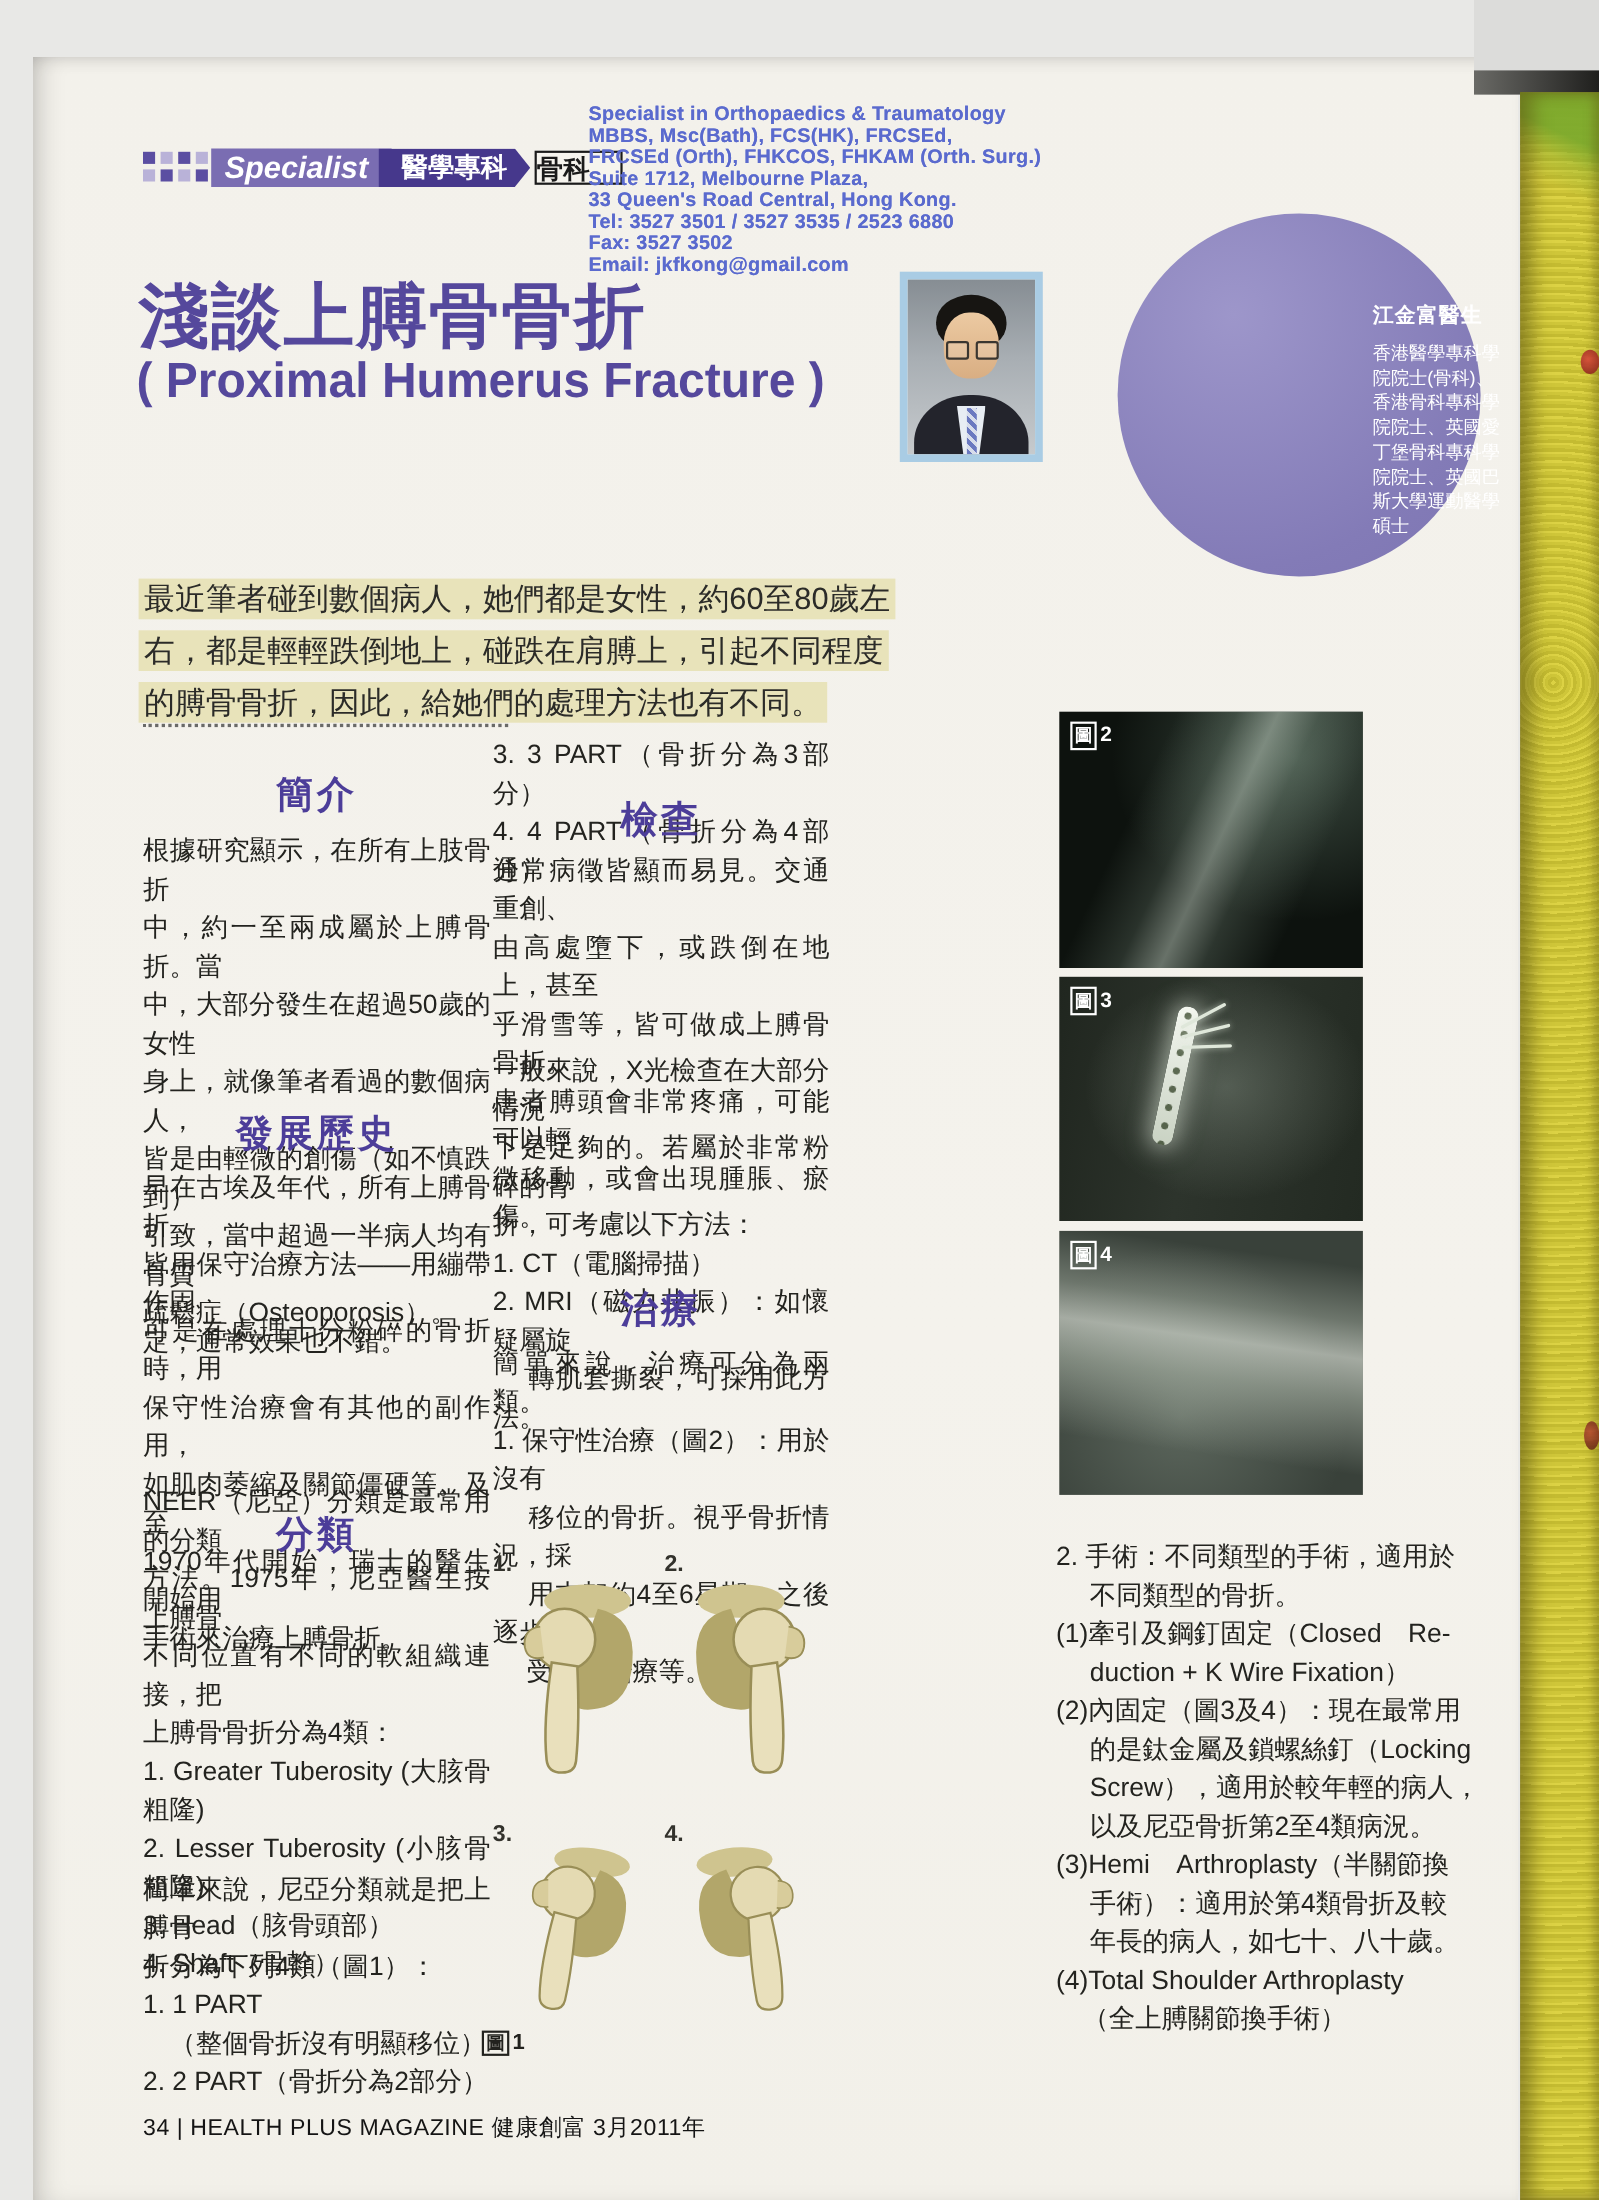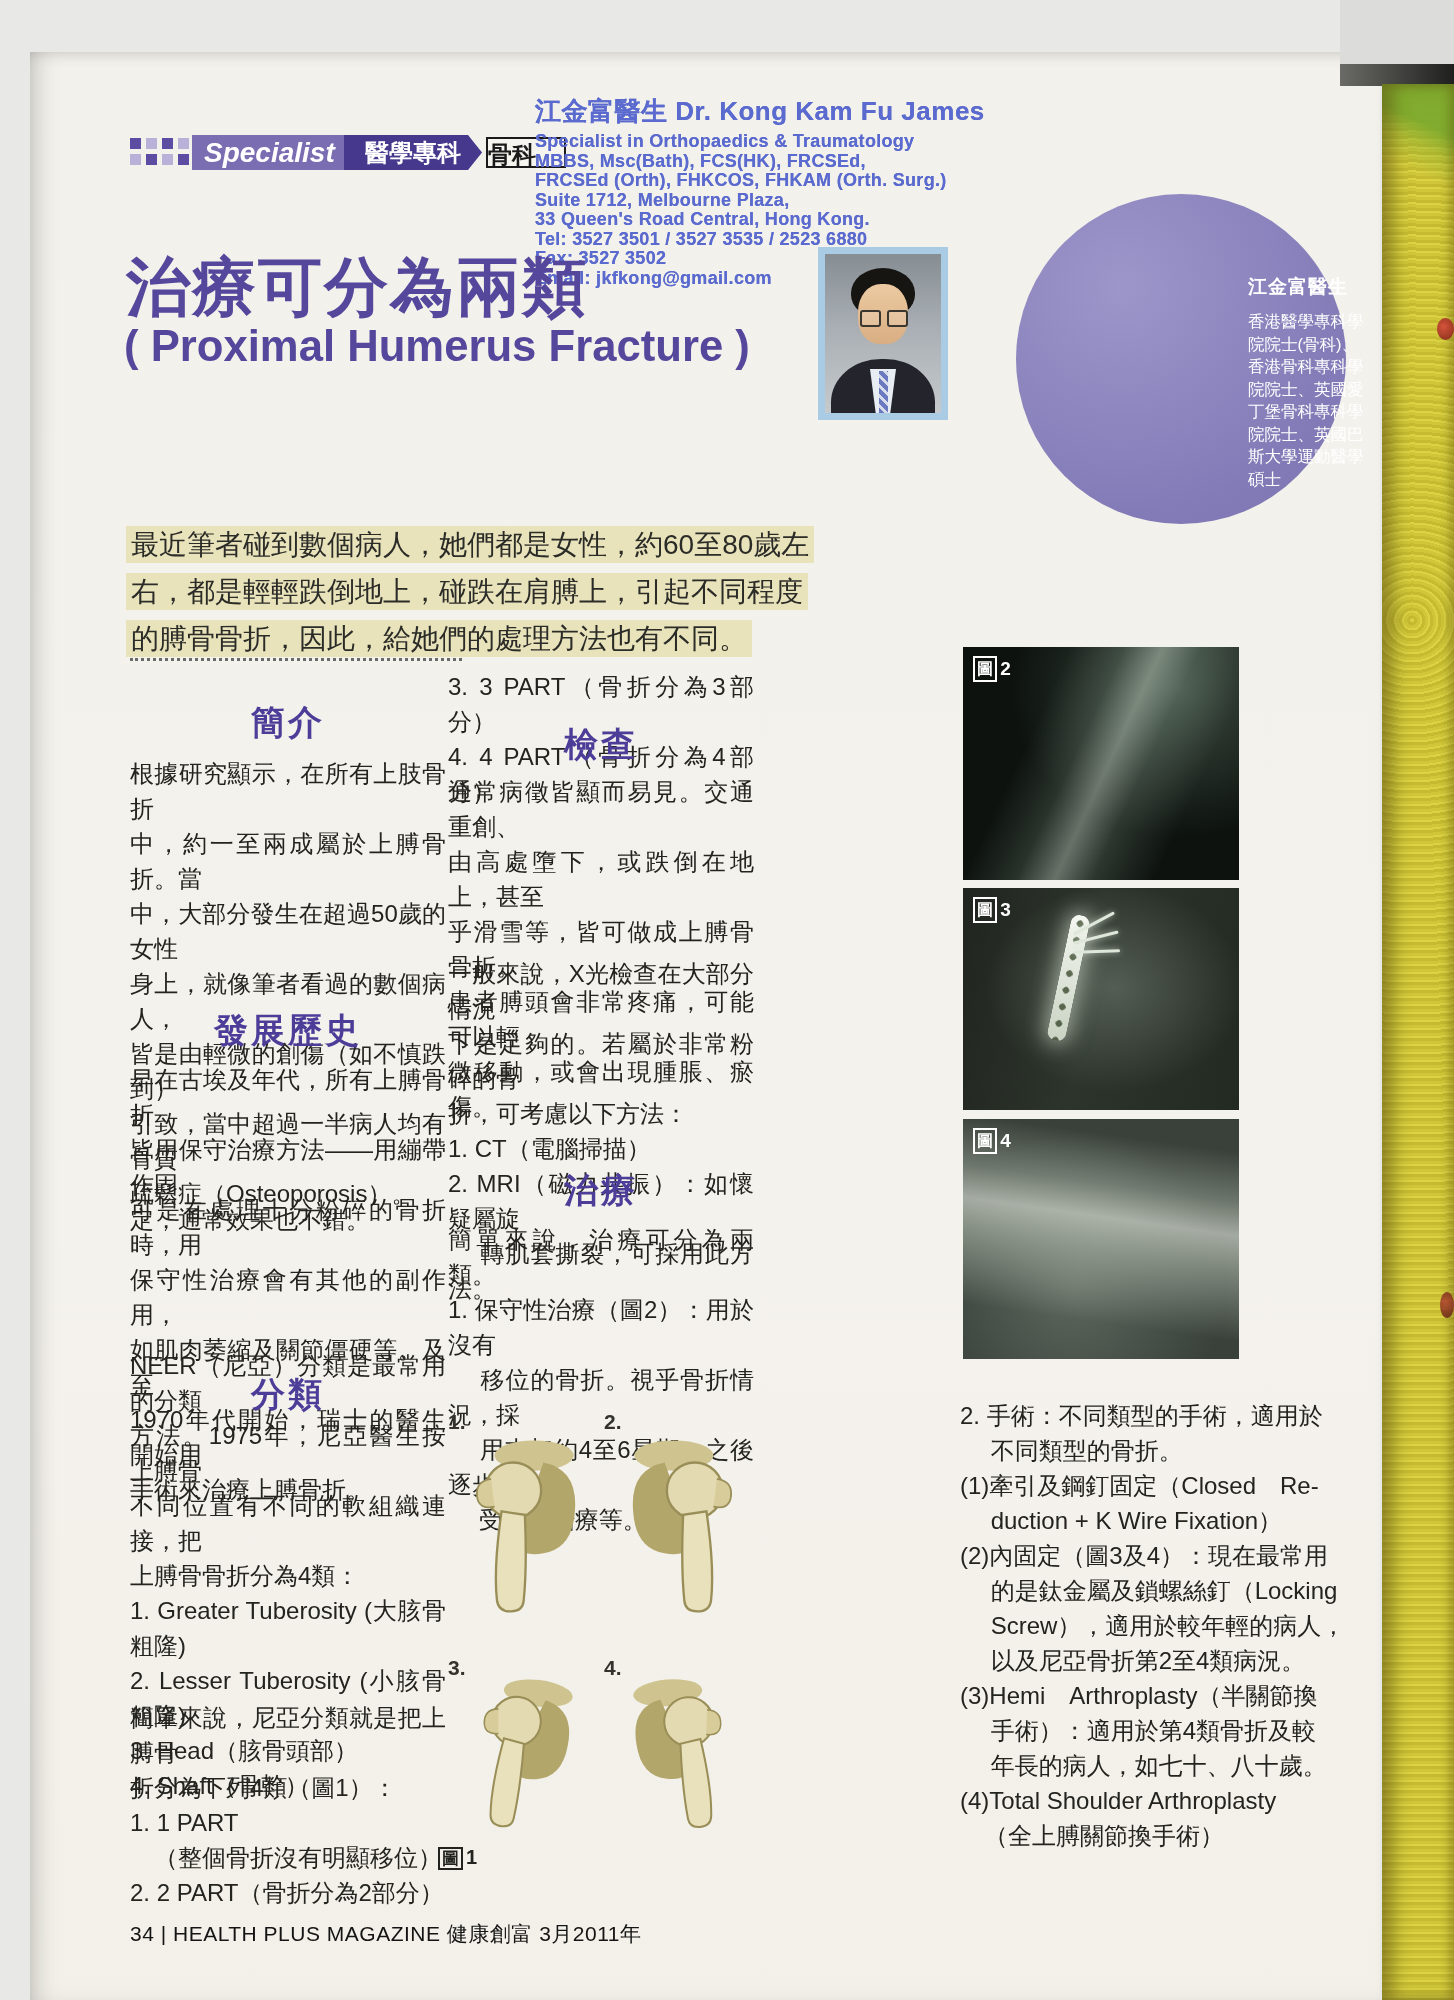--- a/index.html
+++ b/index.html
@@ -133,32 +133,31 @@
   <span class="sq l"></span>
     <span class="sq d"></span>
     <span class="sq l"></span>
     <span class="sq d"></span>
 </div>
 <div class="abs badge-spec">Specialist</div>
 <div class="abs badge-field">醫學專科</div>
 <div class="abs badge-bone">骨科</div>
 
 <div class="abs stamp">
-  <div class="s-name">江金富醫生 Dr. Kong Kam Fu James</div>
   <div class="s-line">Specialist in Orthopaedics &amp; Traumatology</div>
   <div class="s-line">MBBS, Msc(Bath), FCS(HK), FRCSEd,</div>
   <div class="s-line">FRCSEd (Orth), FHKCOS, FHKAM (Orth. Surg.)</div>
   <div class="s-line">Suite 1712, Melbourne Plaza,</div>
   <div class="s-line">33 Queen's Road Central, Hong Kong.</div>
   <div class="s-line">Tel: 3527 3501 / 3527 3535 / 2523 6880</div>
   <div class="s-line">Fax: 3527 3502</div>
   <div class="s-line">Email: jkfkong@gmail.com</div>
 </div>
 
-<div class="abs title">治療可分為兩類</div>
+<div class="abs title">淺談上膊骨骨折</div>
 <div class="abs subtitle">( Proximal Humerus Fracture )</div>
 
 <div class="abs circle"></div>
 <div class="abs pr-name">江金富醫生</div>
 <div class="abs pr-cred">香港醫學專科學院院士(骨科)、香港骨科專科學院院士、英國愛丁堡骨科專科學院院士、英國巴斯大學運動醫學碩士</div>
 <div class="abs photo">
   <div class="ph-hair"></div>
   <div class="ph-face"></div>
   <div class="ph-gl" style="left:35px;"></div>
   <div class="ph-gl" style="left:62px;"></div>

